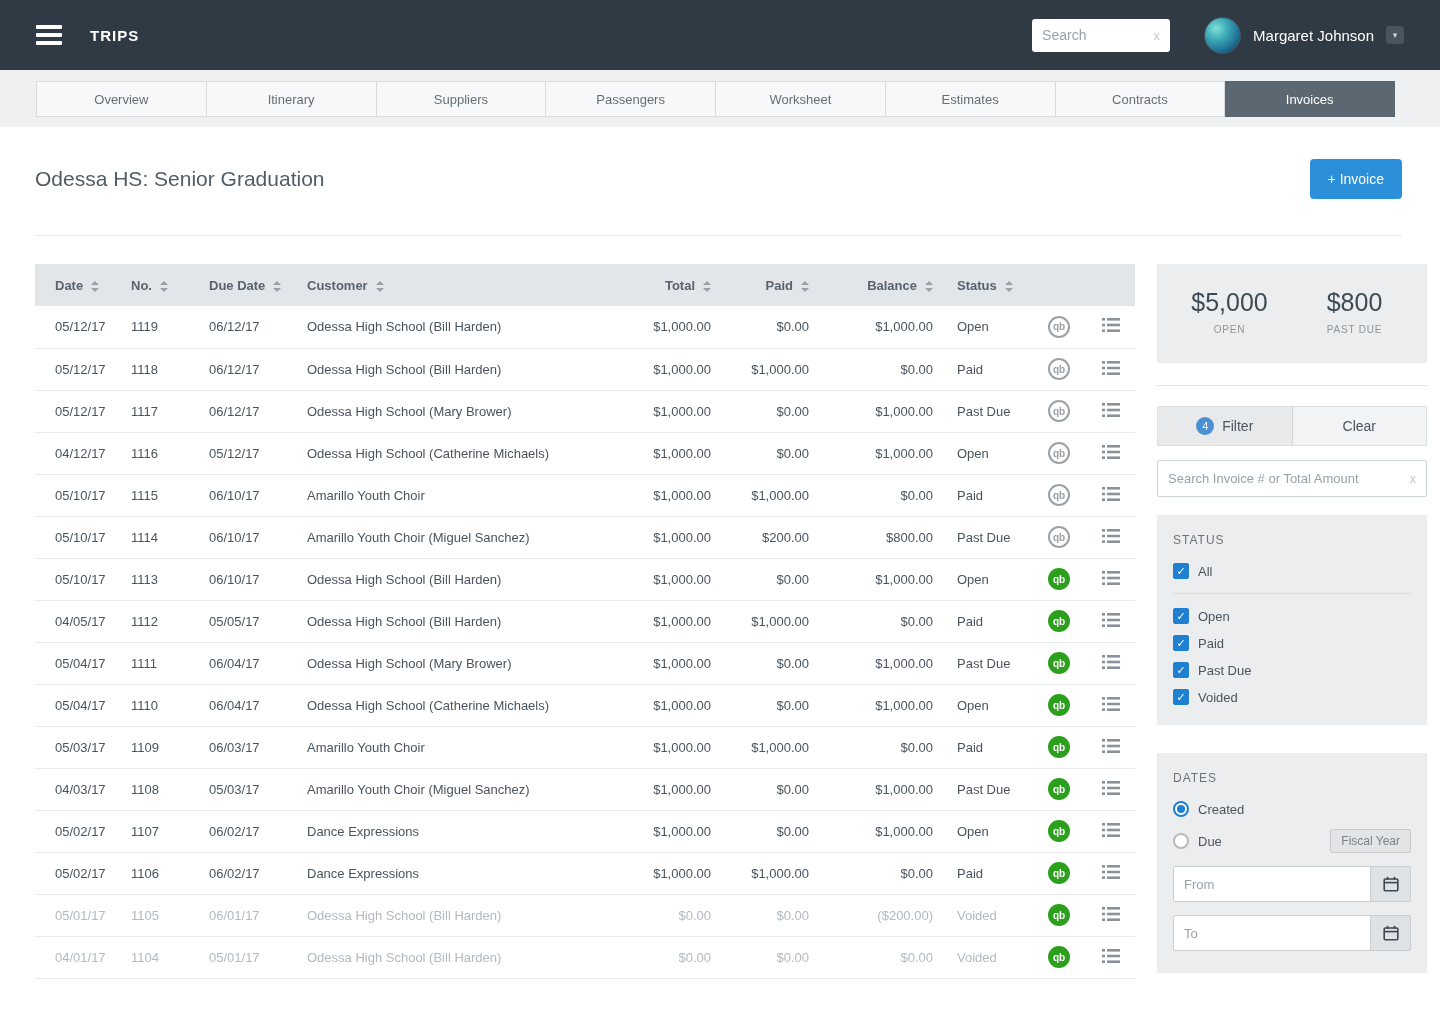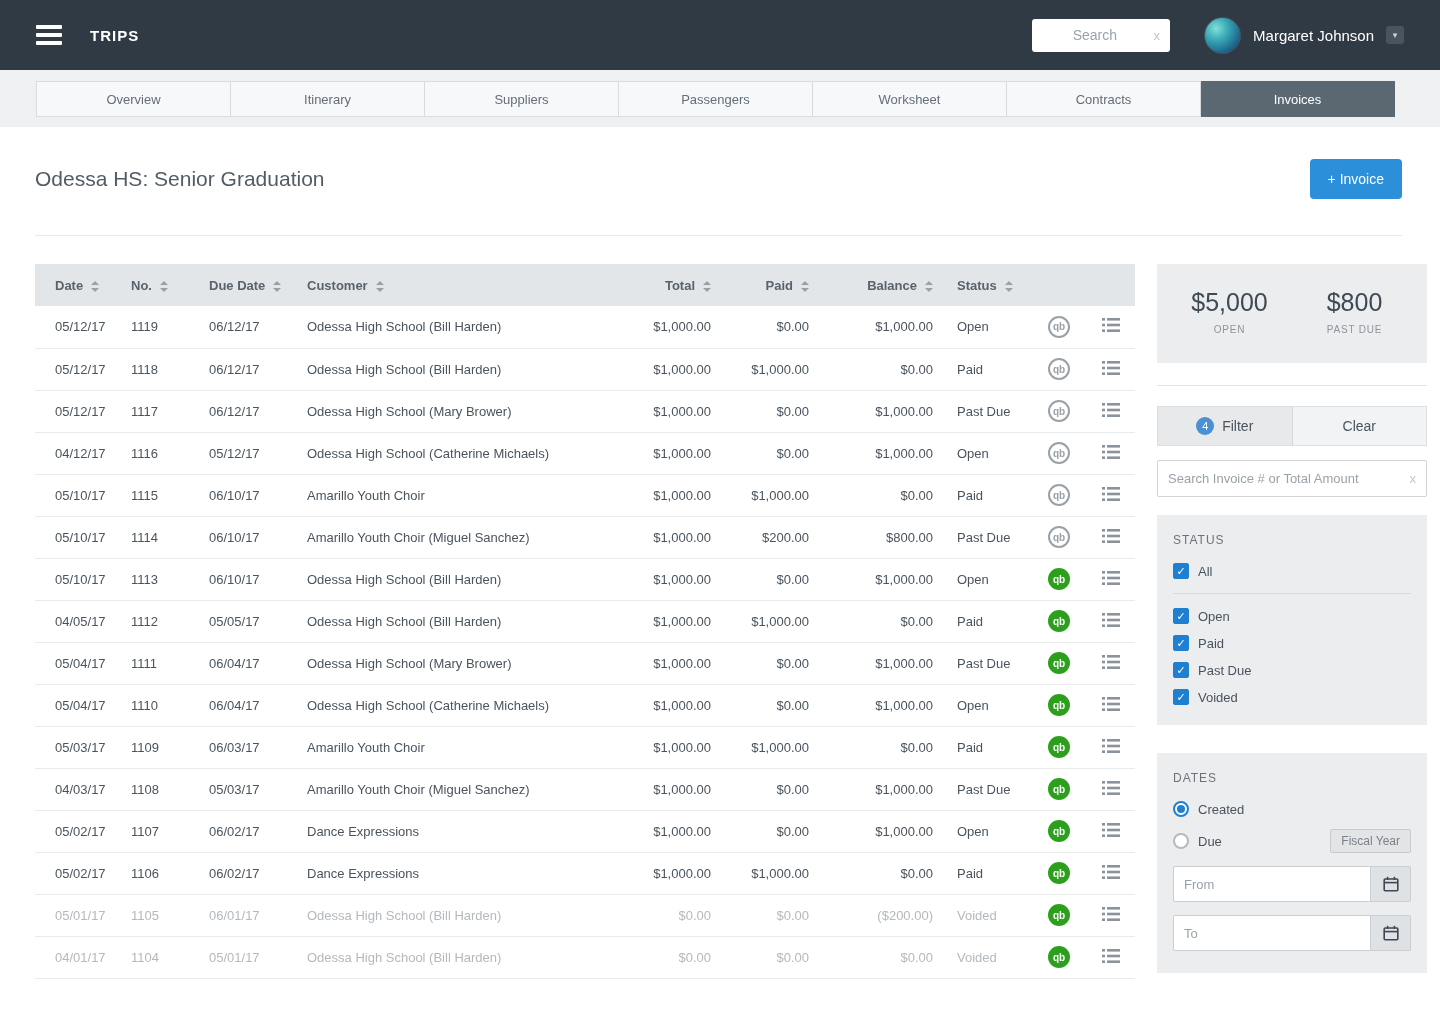--- a/index.html
+++ b/index.html
@@ -8,21 +8,21 @@
     font-family:"Liberation Sans", sans-serif;
     background:#ffffff; color:#3e4852; overflow:hidden;
   }
   
   .topbar { height:70px; background:#303a44; display:flex; align-items:center; padding:0 36px; }
   .hamburger { width:26px; height:20px; display:flex; flex-direction:column; justify-content:space-between; cursor:pointer; }
   .hamburger span { height:4px; background:#ffffff; border-radius:1px; }
   .brand { color:#ffffff; font-size:15px; font-weight:bold; letter-spacing:1px; margin-left:28px; }
   .topbar-right { margin-left:auto; display:flex; align-items:center; }
   .search-box { background:#ffffff; border-radius:3px; width:138px; height:33px; display:flex; align-items:center; padding:0 10px; }
-  .search-box input { border:none; outline:none; flex:1; min-width:0; font-size:14px; color:#555; font-family:inherit; background:transparent;text-align:center; }
+  .search-box input { border:none; outline:none; flex:1; min-width:0; font-size:14px; color:#555; font-family:inherit; background:transparent; }
   .search-box input::placeholder { color:#9aa2a9; }
   .clear-x { color:#c2c7cb; font-size:13px; cursor:pointer; padding-left:6px; }
   .avatar { width:37px; height:37px; border-radius:50%; margin-left:34px; cursor:pointer;
     background: radial-gradient(circle at 32% 30%, #7fe0d6 0%, #3aa7b5 35%, #1c6a8e 70%, #123a52 100%); border:1px solid #4a545e; }
   .user-name { color:#ffffff; font-size:15px; margin-left:12px; }
   .caret-btn { margin-left:12px; width:18px; height:18px; border-radius:3px; background:#49545e; color:#cdd4da;
     display:flex; align-items:center; justify-content:center; font-size:9px; cursor:pointer; }
   
   .tabs-band { background:#eff0f1; padding:11px 45px 10px 36px; }
   .tabs { display:flex; }
@@ -123,20 +123,21 @@
   </div>
 </header>
 
 <nav class="tabs-band">
   <div class="tabs">
     <div class="tab">Overview</div>
     <div class="tab">Itinerary</div>
     <div class="tab">Suppliers</div>
     <div class="tab">Passengers</div>
     <div class="tab">Worksheet</div>
+    <div class="tab">Estimates</div>
     <div class="tab">Contracts</div>
     <div class="tab active">Invoices</div>
   </div>
 </nav>
 
 <div class="content">
   <div class="title-row">
     <h1 class="page-title">Odessa HS: Senior Graduation</h1>
     <button class="add-invoice">+ Invoice</button>
   </div>

